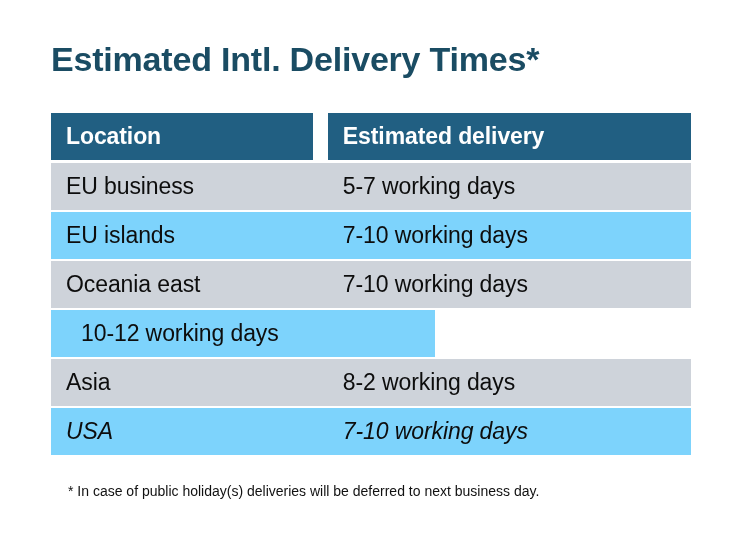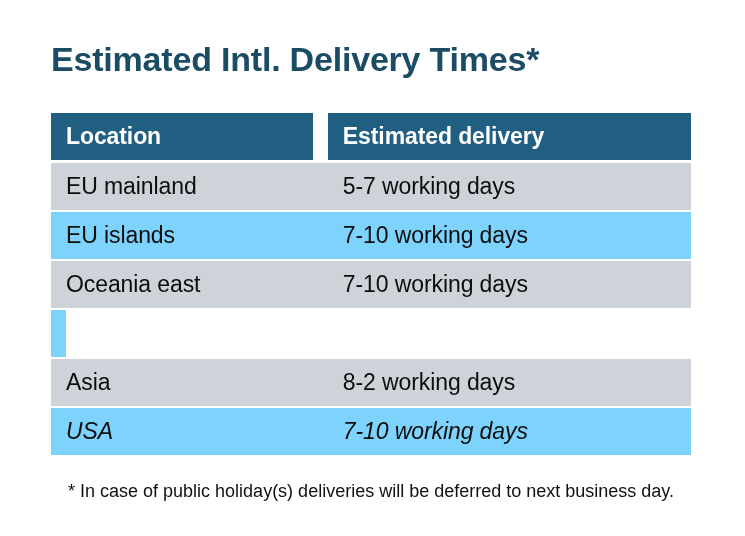--- a/index.html
+++ b/index.html
@@ -94,21 +94,21 @@
   }
   .t-row.body.shade-dark .t-cell  { background: #ced3da; }
   .t-row.body.shade-light .t-cell { background: #7dd3fc; }
   .t-row.body .col-spacer { background: #ffffff; }
 
   
   .footnote {
     position: absolute;
     left: 68px;
     top: 481px;
-    font-size: 18px;
+    font-size: 14px;
     line-height: 20px;
     font-weight: 400;
     color: #111111;
     white-space: nowrap;
   }
 </style>
 </head>
 <body>
 
 <div id="page-root">
@@ -117,39 +117,40 @@
 
   <div class="delivery-table">
 
     <div class="t-row header">
       <div class="t-cell col-location">Location</div>
       <div class="t-cell col-spacer"></div>
       <div class="t-cell col-delivery">Estimated delivery</div>
     </div>
 
     <div class="t-row body shade-dark">
-      <div class="t-cell col-location">EU mainland</div>
+      <div class="t-cell col-location">EU business</div>
       <div class="t-cell col-spacer"></div>
       <div class="t-cell col-delivery">5-7 working days</div>
     </div>
 
     <div class="t-row body shade-light">
       <div class="t-cell col-location">EU islands</div>
       <div class="t-cell col-spacer"></div>
       <div class="t-cell col-delivery">7-10 working days</div>
     </div>
 
     <div class="t-row body shade-dark">
       <div class="t-cell col-location">Oceania east</div>
       <div class="t-cell col-spacer"></div>
       <div class="t-cell col-delivery">7-10 working days</div>
     </div>
 
     <div class="t-row body shade-light">
       <div class="t-cell col-spacer"></div>
+      <div class="t-cell col-delivery">10-12 working days</div>
     </div>
 
     <div class="t-row body shade-dark">
       <div class="t-cell col-location">Asia</div>
       <div class="t-cell col-spacer"></div>
       <div class="t-cell col-delivery">8-2 working days</div>
     </div>
 
     <div class="t-row body shade-light">
       <div class="t-cell col-location">USA</div>

